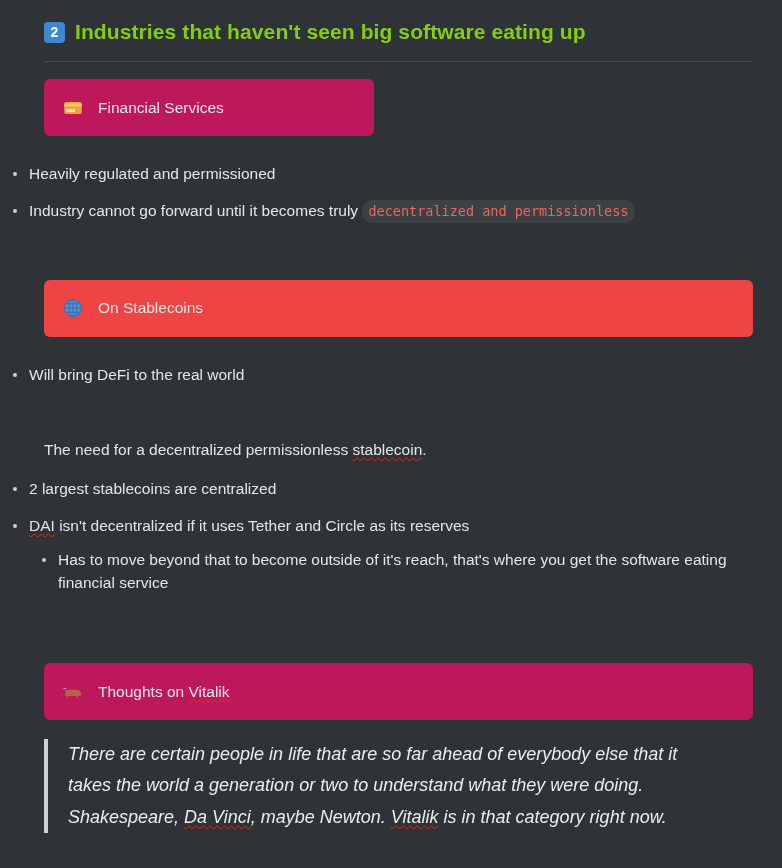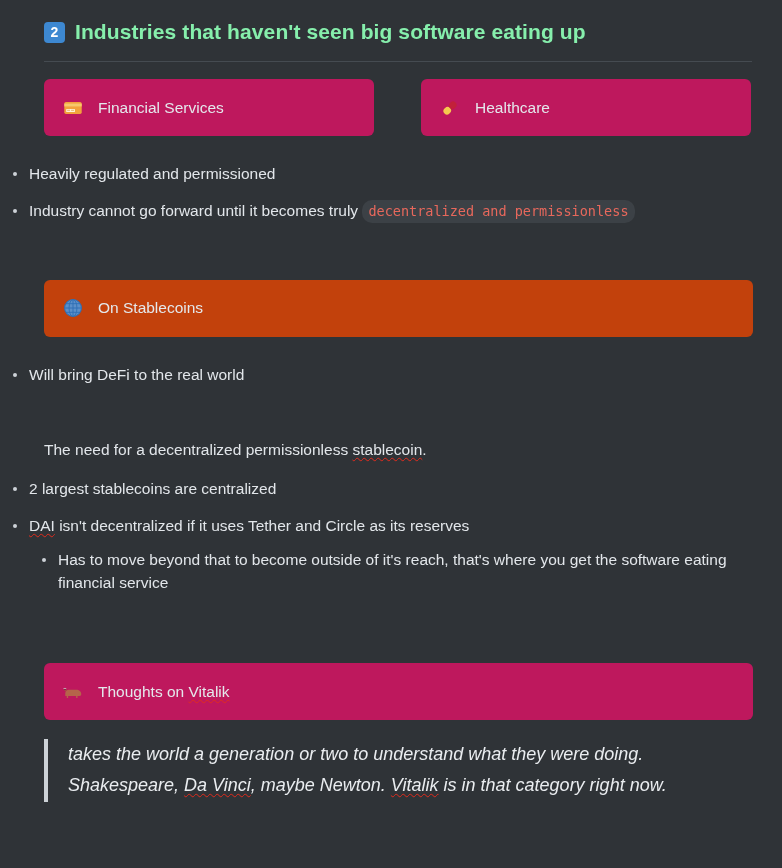--- a/index.html
+++ b/index.html
@@ -38,21 +38,21 @@
     font-size: 14px;
     font-weight: bold;
     line-height: 21px;
     text-align: center;
     flex: 0 0 auto;
     font-family: "Liberation Sans", sans-serif;
   }
   .title-text {
     font-size: 21px;
     font-weight: bold;
-    color: #86efac;
+    color: #84cc16;
     letter-spacing: 0.1px;
   }
   .title-divider {
     margin: 17px 30px 0 44px;
     height: 1px;
     background: #454b51;
   }
 
   
   .card-row {
@@ -64,21 +64,21 @@
     height: 57px;
     border-radius: 6px;
     display: flex;
     align-items: center;
     gap: 14px;
     padding-left: 18px;
     background: #be185d;
   }
   .card.half { width: 330px; }
   .card.full { width: 709px; }
-  .card.blue { background: #c2410c; }
+  .card.blue { background: #ef4444; }
   .card-label {
     font-size: 15.5px;
     color: #e4e8ec;
   }
   .card-label .squig { padding-bottom: 1px; }
   .emoji {
     width: 22px;
     height: 22px;
     flex: 0 0 auto;
     display: block;
@@ -175,29 +175,20 @@
       <svg class="emoji" viewBox="0 0 24 24">
         <rect x="2.5" y="5.5" width="19" height="13" rx="1.8" fill="#f2a33c"></rect>
         <rect x="2.5" y="7.2" width="19" height="3.1" fill="#f7c96b"></rect>
         <rect x="4.6" y="13.2" width="9.5" height="3.1" rx="0.6" fill="#fdf3dd"></rect>
         <rect x="5.6" y="14.0" width="3.2" height="0.8" fill="#e09a33"></rect>
         <rect x="9.9" y="14.0" width="3.2" height="0.8" fill="#e09a33"></rect>
       </svg>
       <span class="card-label">Financial Services</span>
     </div>
 
-    <div class="card half">
-      <svg class="emoji" viewBox="0 0 24 24">
-        <g transform="rotate(-45 12 12)">
-          <rect x="3.5" y="8.2" width="8.5" height="7.6" rx="3.8" fill="#f5c84e"></rect>
-          <rect x="12" y="8.2" width="8.5" height="7.6" rx="3.8" fill="#c2203a"></rect>
-        </g>
-      </svg>
-      <span class="card-label">Healthcare</span>
-    </div>
 
   </div>
 
   <div class="spacer-md"></div>
 
   <ul class="bullets lvl1">
     <li>
       <span>Heavily regulated and permissioned</span>
     </li>
     <li>
@@ -259,17 +250,18 @@
         <path d="M7.5 9.5 C5.2 9.5 3.6 11 3.6 13.2 L3.6 16.3 L5.2 16.3 L5.2 18.6 L6.7 18.6 L6.7 16.3 L15.4 16.3 L15.4 18.6 L16.9 18.6 L16.9 16.3 L19.2 16.3 C20.4 16.3 21 15.4 21 14.1 C21 11.4 18.6 9.5 15.6 9.5 Z" fill="#b5644a"></path>
         <path d="M3.8 11.3 C3.0 10.6 2.3 9.6 2.3 8.6 L4.0 8.6 C4.3 9.2 5.0 9.6 5.6 9.8 Z" fill="#9f5440"></path>
         <circle cx="3.3" cy="9.3" r="0.55" fill="#2f2420"></circle>
         <path d="M1.6 7.6 L4.6 7.6 L4.6 8.4 L1.6 8.4 Z" fill="#cfd3d6"></path>
       </svg>
       <span class="card-label"><span>Thoughts on </span><span class="squig">Vitalik</span></span>
     </div>
   </div>
 
   <blockquote class="quote">
+    <p>There are certain people in life that are so far ahead of everybody else that it</p>
     <p>takes the world a generation or two to understand what they were doing.</p>
     <p><span>Shakespeare, </span><span class="squig">Da Vinci</span><span>, maybe Newton. </span><span class="squig">Vitalik</span><span> is in that category right now.</span></p>
   </blockquote>
 
 </div>
 
 </body></html>

